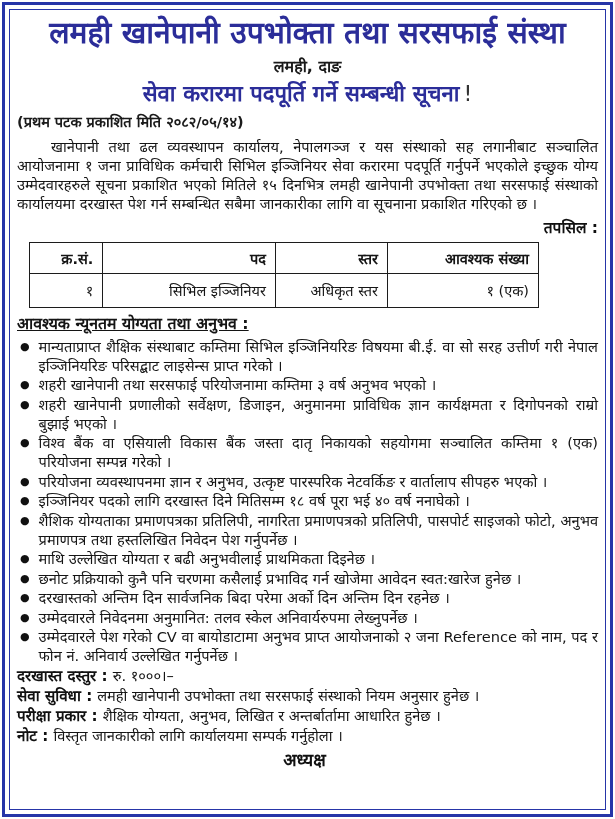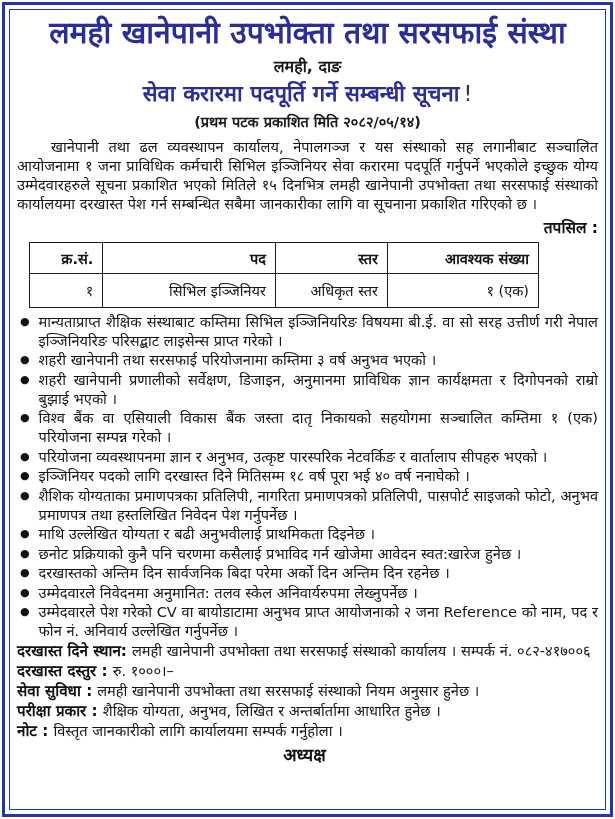--- a/index.html
+++ b/index.html
@@ -15,21 +15,21 @@
   .org-name{
     margin:2px 0 0 0;text-align:center;font-size:30px;line-height:1.25;
     font-weight:bold;color:#2b2d99;letter-spacing:0px;
   }
   .location{text-align:center;font-size:16px;font-weight:bold;color:#1a1a1a;margin-top:3px;}
   .notice-title{
     margin:4px 0 0 0;text-align:center;font-size:22px;line-height:1.2;
     font-weight:bold;color:#2b2d99;
   }
   .notice-title .bang{color:#333;font-weight:normal;margin-left:4px;}
-  .published{text-align:center;font-size:14.5px;font-weight:600;color:#1a1a1a;margin-top:4px;}
+  .published{text-align:left;font-size:14.5px;font-weight:600;color:#1a1a1a;margin-top:4px;}
 
   .intro{
     margin:6px 0 0 0;font-size:14.6px;line-height:19px;text-align:justify;
     text-indent:34px;color:#151515;
   }
 
   .tapsil{ text-align:right;font-weight:bold;font-size:15.5px;margin-top:3px;}
 
   table.vacancy{
     border-collapse:collapse;margin:4px 0 4px 12px;width:510px;table-layout:fixed;
@@ -102,20 +102,21 @@
       <tbody>
         <tr>
           <td>१</td>
           <td>सिभिल इञ्जिनियर</td>
           <td>अधिकृत स्तर</td>
           <td>१ (एक)</td>
         </tr>
       </tbody>
     </table>
 
+    <div class="qual-heading">आवश्यक न्यूनतम योग्यता तथा अनुभव :</div>
 
     <ul class="quals">
       <li>
           <span class="blt">●</span>
           <span class="blt-text">मान्यताप्राप्त शैक्षिक संस्थाबाट कम्तिमा सिभिल इञ्जिनियरिङ विषयमा बी.ई. वा सो सरह उत्तीर्ण गरी नेपाल इञ्जिनियरिङ परिसद्बाट लाइसेन्स प्राप्त गरेको ।</span>
         </li>
       <li>
           <span class="blt">●</span>
           <span class="blt-text">शहरी खानेपानी तथा सरसफाई परियोजनामा कम्तिमा ३ वर्ष अनुभव भएको ।</span>
         </li>
@@ -154,21 +155,20 @@
       <li>
           <span class="blt">●</span>
           <span class="blt-text">उम्मेदवारले निवेदनमा अनुमानित: तलव स्केल अनिवार्यरुपमा लेख्नुपर्नेछ ।</span>
         </li>
       <li>
           <span class="blt">●</span>
           <span class="blt-text">उम्मेदवारले पेश गरेको CV वा बायोडाटामा अनुभव प्राप्त आयोजनाको २ जना Reference को नाम, पद र फोन नं. अनिवार्य उल्लेखित गर्नुपर्नेछ ।</span>
         </li>
     </ul>
 
-    <div class="foot-line"><span class="lbl">दरखास्त दिने स्थान:</span><span class="val">लमही खानेपानी उपभोक्ता तथा सरसफाई संस्थाको कार्यालय । सम्पर्क नं. ०८२-४१७००६</span></div>
     <div class="foot-line"><span class="lbl">दरखास्त दस्तुर :</span><span class="val">रु. १०००।–</span></div>
     <div class="foot-line"><span class="lbl">सेवा सुविधा :</span><span class="val">लमही खानेपानी उपभोक्ता तथा सरसफाई संस्थाको नियम अनुसार हुनेछ ।</span></div>
     <div class="foot-line"><span class="lbl">परीक्षा प्रकार :</span><span class="val">शैक्षिक योग्यता, अनुभव, लिखित र अन्तर्बार्तामा आधारित हुनेछ ।</span></div>
     <div class="foot-line"><span class="lbl">नोट :</span><span class="val">विस्तृत जानकारीको लागि कार्यालयमा सम्पर्क गर्नुहोला ।</span></div>
 
     <div class="signature">अध्यक्ष</div>
 
   </div>
 </div>
 

